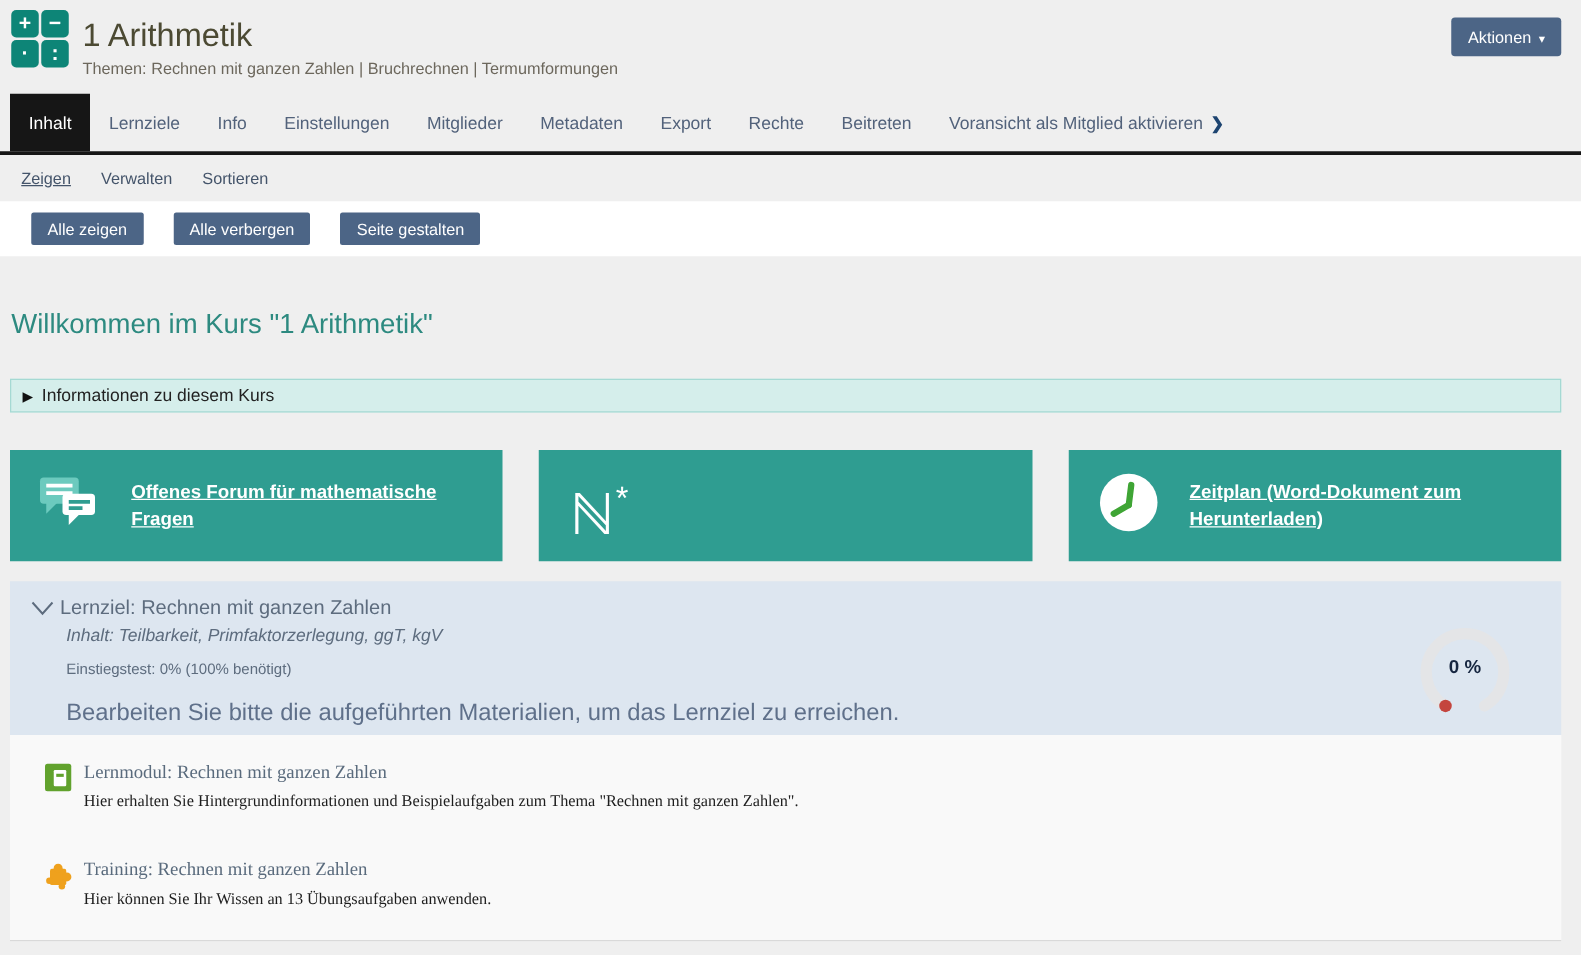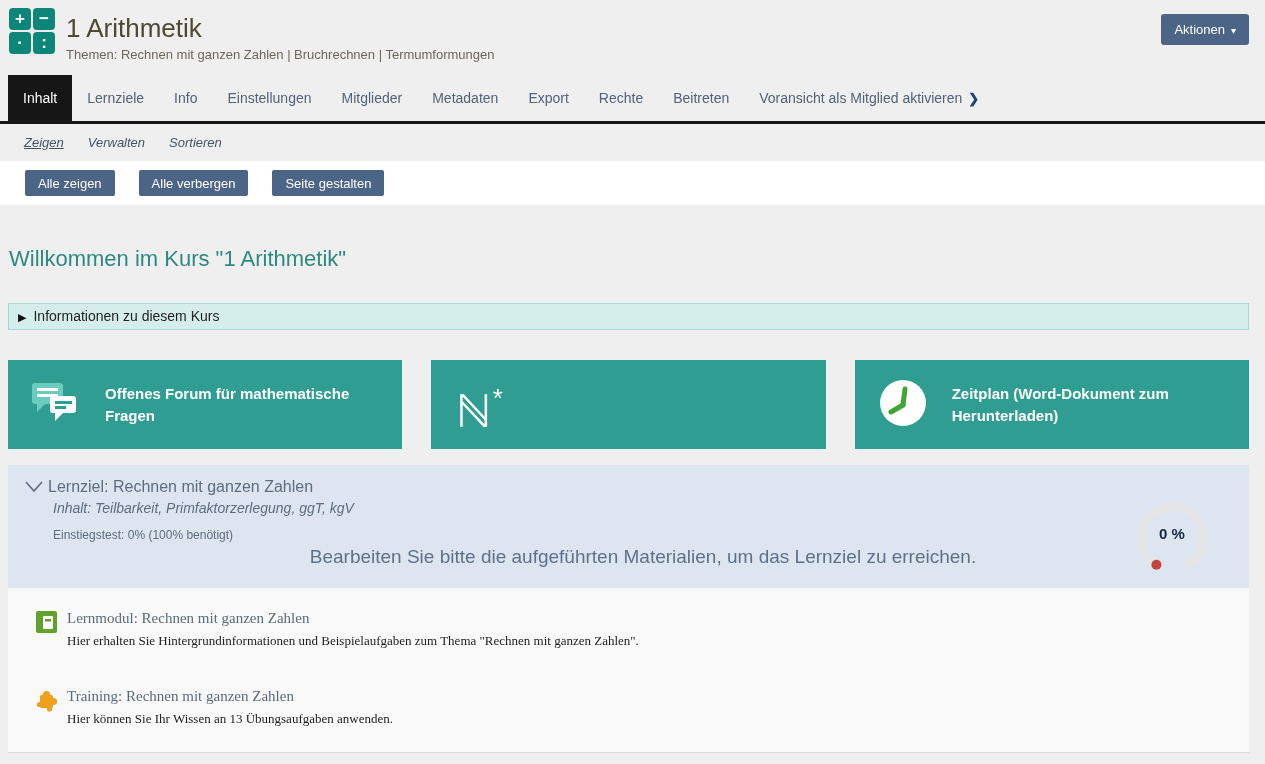--- a/index.html
+++ b/index.html
@@ -38,21 +38,21 @@
   .tabbar {
     display:flex; align-items:flex-end; padding-left:8px;
     border-bottom:3px solid #161616; height:29px;
   }
   .tab {
     font-size:14px; color:#52627b; padding:15px 15px; cursor:pointer; white-space:nowrap;
   }
   .tab.active { background:#161616; color:#fff; }
   .tab .chev { color:#1d4470; font-weight:bold; font-size:13px; margin-left:6px; }
 
-  .subtabs { display:flex; gap:24px; padding:11px 0 11px 24px;font-style:italic; }
+  .subtabs { display:flex; gap:24px; padding:11px 0 11px 17px; }
   .subtab { font-size:13px; color:#44546a; cursor:pointer; }
   .subtab.active { text-decoration:underline; }
 
   
   .toolbar { background:#fff; padding:9px 0 9px 25px; height:44px; display:flex; }
   .tb-btn {
     background:#4c6586; color:#fff; border:none; border-radius:2px;
     font-family:inherit; font-size:13px; padding:5px 13px; cursor:pointer;
   }
   .tb-btn.g24 { margin-right:24px; }
@@ -69,35 +69,35 @@
     font-size:14px; color:#222; padding-left:9px; cursor:pointer;
   }
   .accordion .arrow { font-size:11px; color:#111; margin-right:7px; }
 
   .cards { margin-top:30px; display:flex; gap:29px; }
   .card {
     flex:1 1 0; height:89px; background:#2f9d91; color:#fff;
     display:flex; align-items:center; cursor:pointer;
   }
   .card-icon { width:56px; margin:0 21px 0 20px; flex:0 0 auto; text-align:center; }
-  .card-label { font-size:15px; font-weight:bold; line-height:1.45; max-width:285px; }
+  .card-label { font-size:15px; font-weight:bold; line-height:1.45; max-width:285px;text-decoration:underline; }
   .nstar { font-size:46px; line-height:48px; font-weight:400; }
   .nstar sup { font-size:26px; vertical-align:20px; margin-left:1px; }
 
   
   .objective {
     margin-top:16px; height:123px; background:#dde6f0;
     padding:13px 16px 0 17px; position:relative;
   }
   .obj-title-row { display:flex; align-items:center; cursor:pointer; }
   .obj-chevron { margin-right:5px; display:inline-flex; }
   .obj-title { font-size:16px; color:#5d6c7e; }
   .obj-subtitle { font-style:italic; font-size:14px; color:#5d6c7e; margin:4px 0 0 28px; }
   .obj-test { font-size:12px; color:#5d6c7e; margin:12px 0 0 28px; }
-  .obj-instruction { font-size:19px; color:#5f708a; margin:4px 0 0 28px;text-align:center; }
+  .obj-instruction { font-size:19px; color:#5f708a; margin:18px 0 0 28px; }
 
   .gauge { position:absolute; top:33px; right:37px; width:80px; height:80px; }
   .gauge-value {
     position:absolute; top:27px; left:0; width:80px; text-align:center;
     font-size:15px; font-weight:bold; color:#15253f;
   }
 
   
   .materials {
     background:#f9f9f9; height:165px; padding:21px 0 0 28px;

